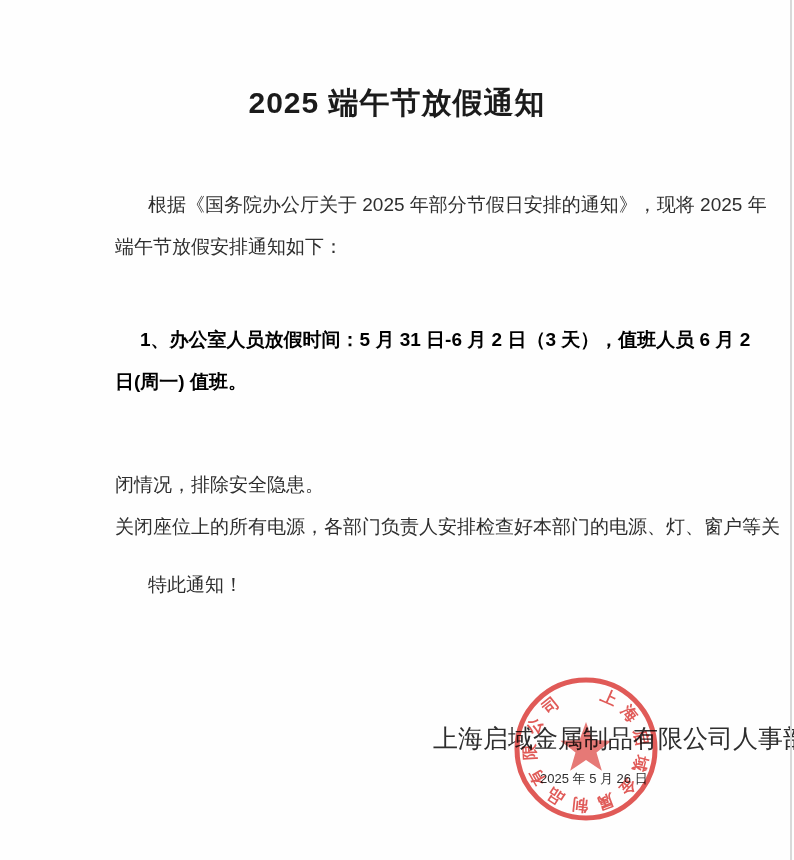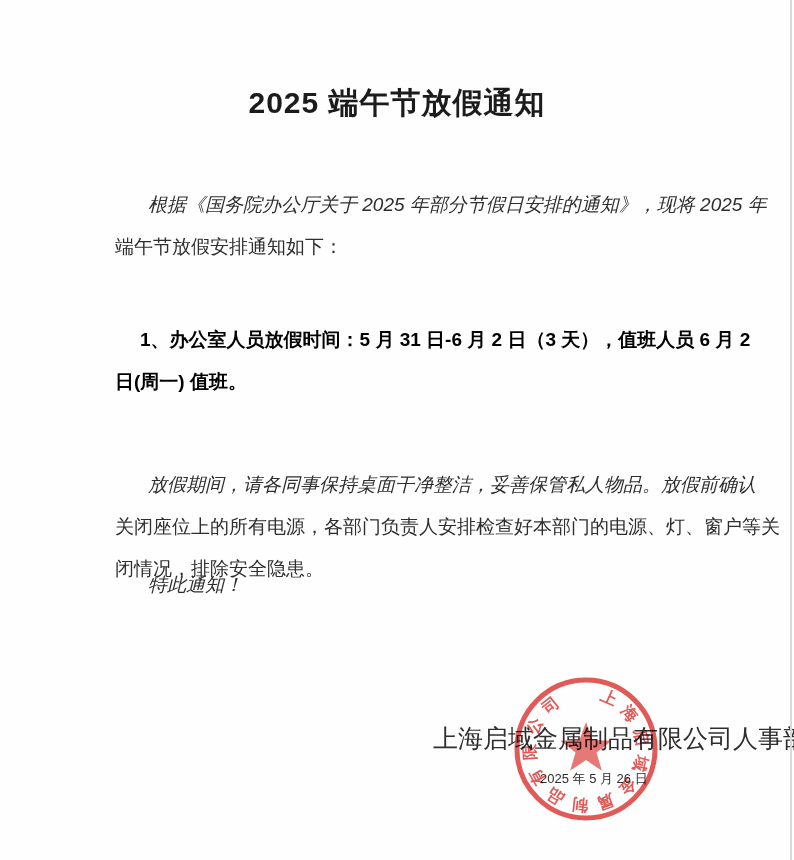--- a/index.html
+++ b/index.html
@@ -36,21 +36,21 @@
     position: absolute;
     left: 115px;
     width: 660px;
   }
   .line {
     font-size: 19px;
     line-height: 42px;
     white-space: pre;
     color: #2e2e2e;
   }
-  .indent { padding-left: 33px; font-style: italic; }
+  .indent { padding-left: 33px; }
   .indent-sm { padding-left: 25px; }
   .block-intro   { top: 184px; }
   .block-items   { top: 319px; }
   .block-items .line { font-weight: bold; color: #000000; }
   .block-notes   { top: 464px; }
   .block-closing { top: 564px; }
   .sig-line {
     position: absolute;
     top: 717px;
     left: 433px;
@@ -93,23 +93,22 @@
     <div class="line indent">根据《国务院办公厅关于 2025 年部分节假日安排的通知》，现将 2025 年</div>
     <div class="line">端午节放假安排通知如下：</div>
   </div>
 
   <div class="block block-items">
     <div class="line indent-sm">1、办公室人员放假时间：5 月 31 日-6 月 2 日（3 天），值班人员 6 月 2</div>
     <div class="line">日(周一) 值班。</div>
   </div>
 
   <div class="block block-notes">
-    <div class="line indent">放假期间，请各同事保持桌面干净整洁，妥善保管私人物品。放假前确认</div>
+    <div class="line">闭情况，排除安全隐患。</div>
     <div class="line">关闭座位上的所有电源，各部门负责人安排检查好本部门的电源、灯、窗户等关</div>
-    <div class="line">闭情况，排除安全隐患。</div>
   </div>
 
   <div class="block block-closing">
     <div class="line indent">特此通知！</div>
   </div>
 
   <div class="sig-line">上海启域金属制品有限公司人事部</div>
   <div class="date-line">2025 年 5 月 26 日</div>
 
   <svg class="stamp" viewBox="-75 -75 150 150" xmlns="http://www.w3.org/2000/svg" aria-hidden="true" style="color: rgb(221, 67, 64);">

